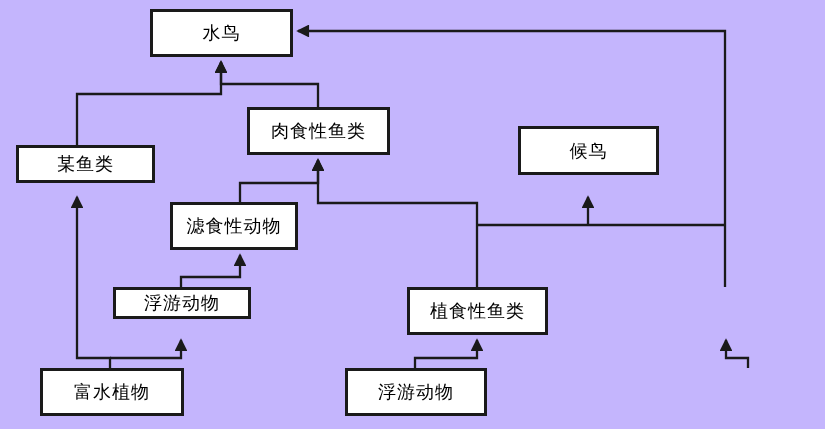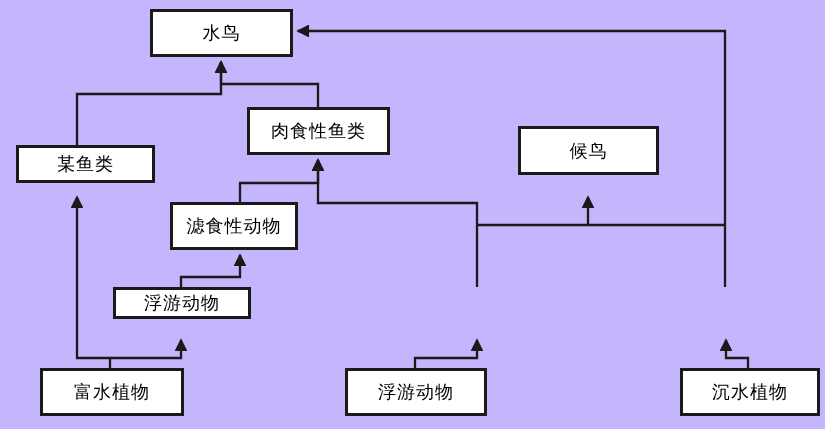--- a/index.html
+++ b/index.html
@@ -77,27 +77,27 @@
   </div>
 
   <div class="node" style="left:170px;top:202px;width:128px;height:48px">
     <span>滤食性动物</span>
   </div>
 
   <div class="node" style="left:113px;top:287px;width:138px;height:32px">
     <span>浮游动物</span>
   </div>
 
+  <div class="node" style="left:407px;top:287px;width:141px;height:48px">
+    <span>植食性鱼类</span>
+  </div>
 
 
   <div class="node" style="left:40px;top:368px;width:144px;height:48px">
     <span>富水植物</span>
   </div>
 
   <div class="node" style="left:345px;top:368px;width:142px;height:48px">
     <span>浮游动物</span>
   </div>
 
-  <div class="node" style="left:680px;top:368px;width:140px;height:48px">
-    <span>沉水植物</span>
-  </div>
 
 </div>
 
 </body></html>

